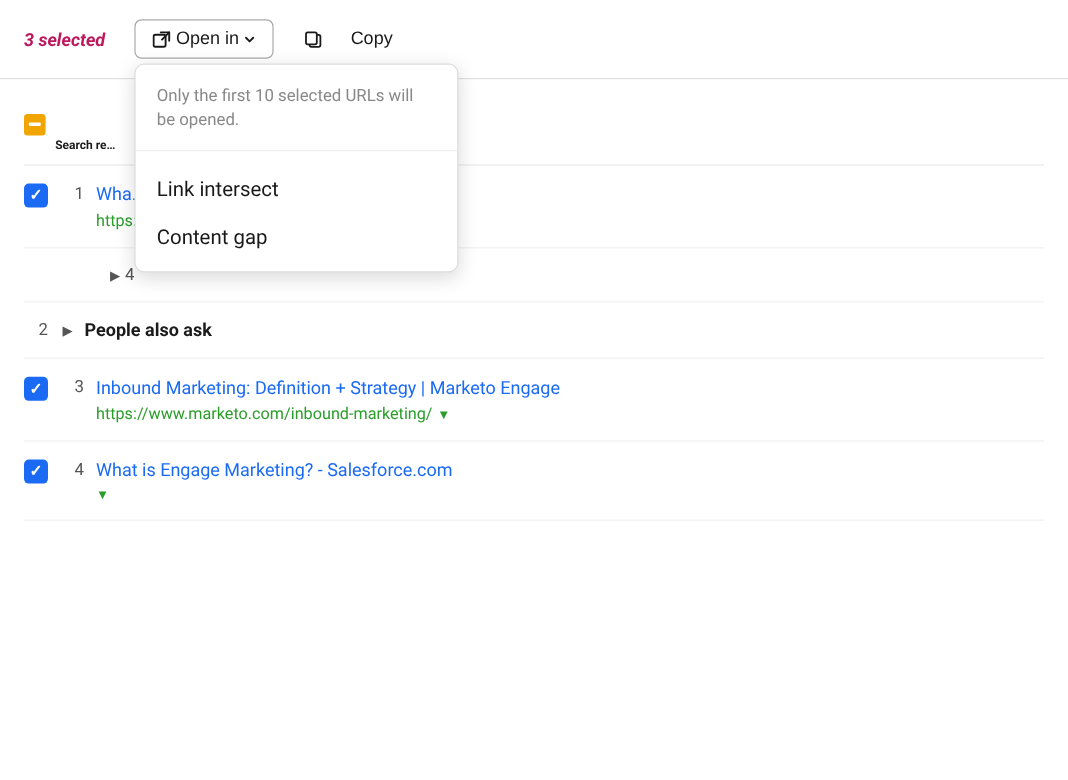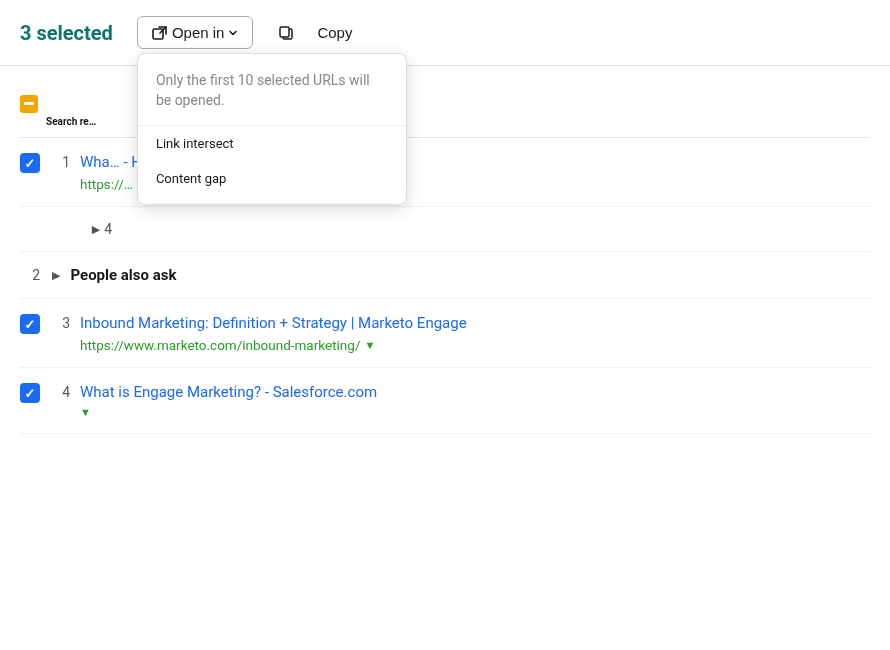--- a/index.html
+++ b/index.html
@@ -19,23 +19,24 @@
       display: flex;
       align-items: center;
       padding: 16px 20px;
       border-bottom: 1px solid #e0e0e0;
       gap: 16px;
       position: relative;
     }
 
     .selected-count {
       font-weight: 700;
-      font-size: 20px;
-      color: #0f766e;
+      font-size: 15px;
+      color: #be185d;
       margin-right: 8px;
+      font-style: italic;
     }
 
     .btn-open-in {
       display: flex;
       align-items: center;
       gap: 4px;
       background: #fff;
       border: 1.5px solid #aaa;
       border-radius: 6px;
       padding: 7px 14px;
@@ -75,27 +76,27 @@
       z-index: 100;
       padding: 12px 0 8px 0;
     }
 
     .dropdown-hint {
       font-size: 14px;
       color: #888;
       padding: 4px 18px 14px 18px;
       line-height: 1.45;
       border-bottom: 1px solid #eee;
-      margin-bottom: 0;
+      margin-bottom: 12px;
     }
 
     .dropdown-item {
       display: block;
       padding: 10px 18px;
-      font-size: 13px;
+      font-size: 17px;
       color: #1a1a1a;
       cursor: pointer;
     }
 
     
     .results {
       padding: 0 20px;
     }
 
     .section-header {

